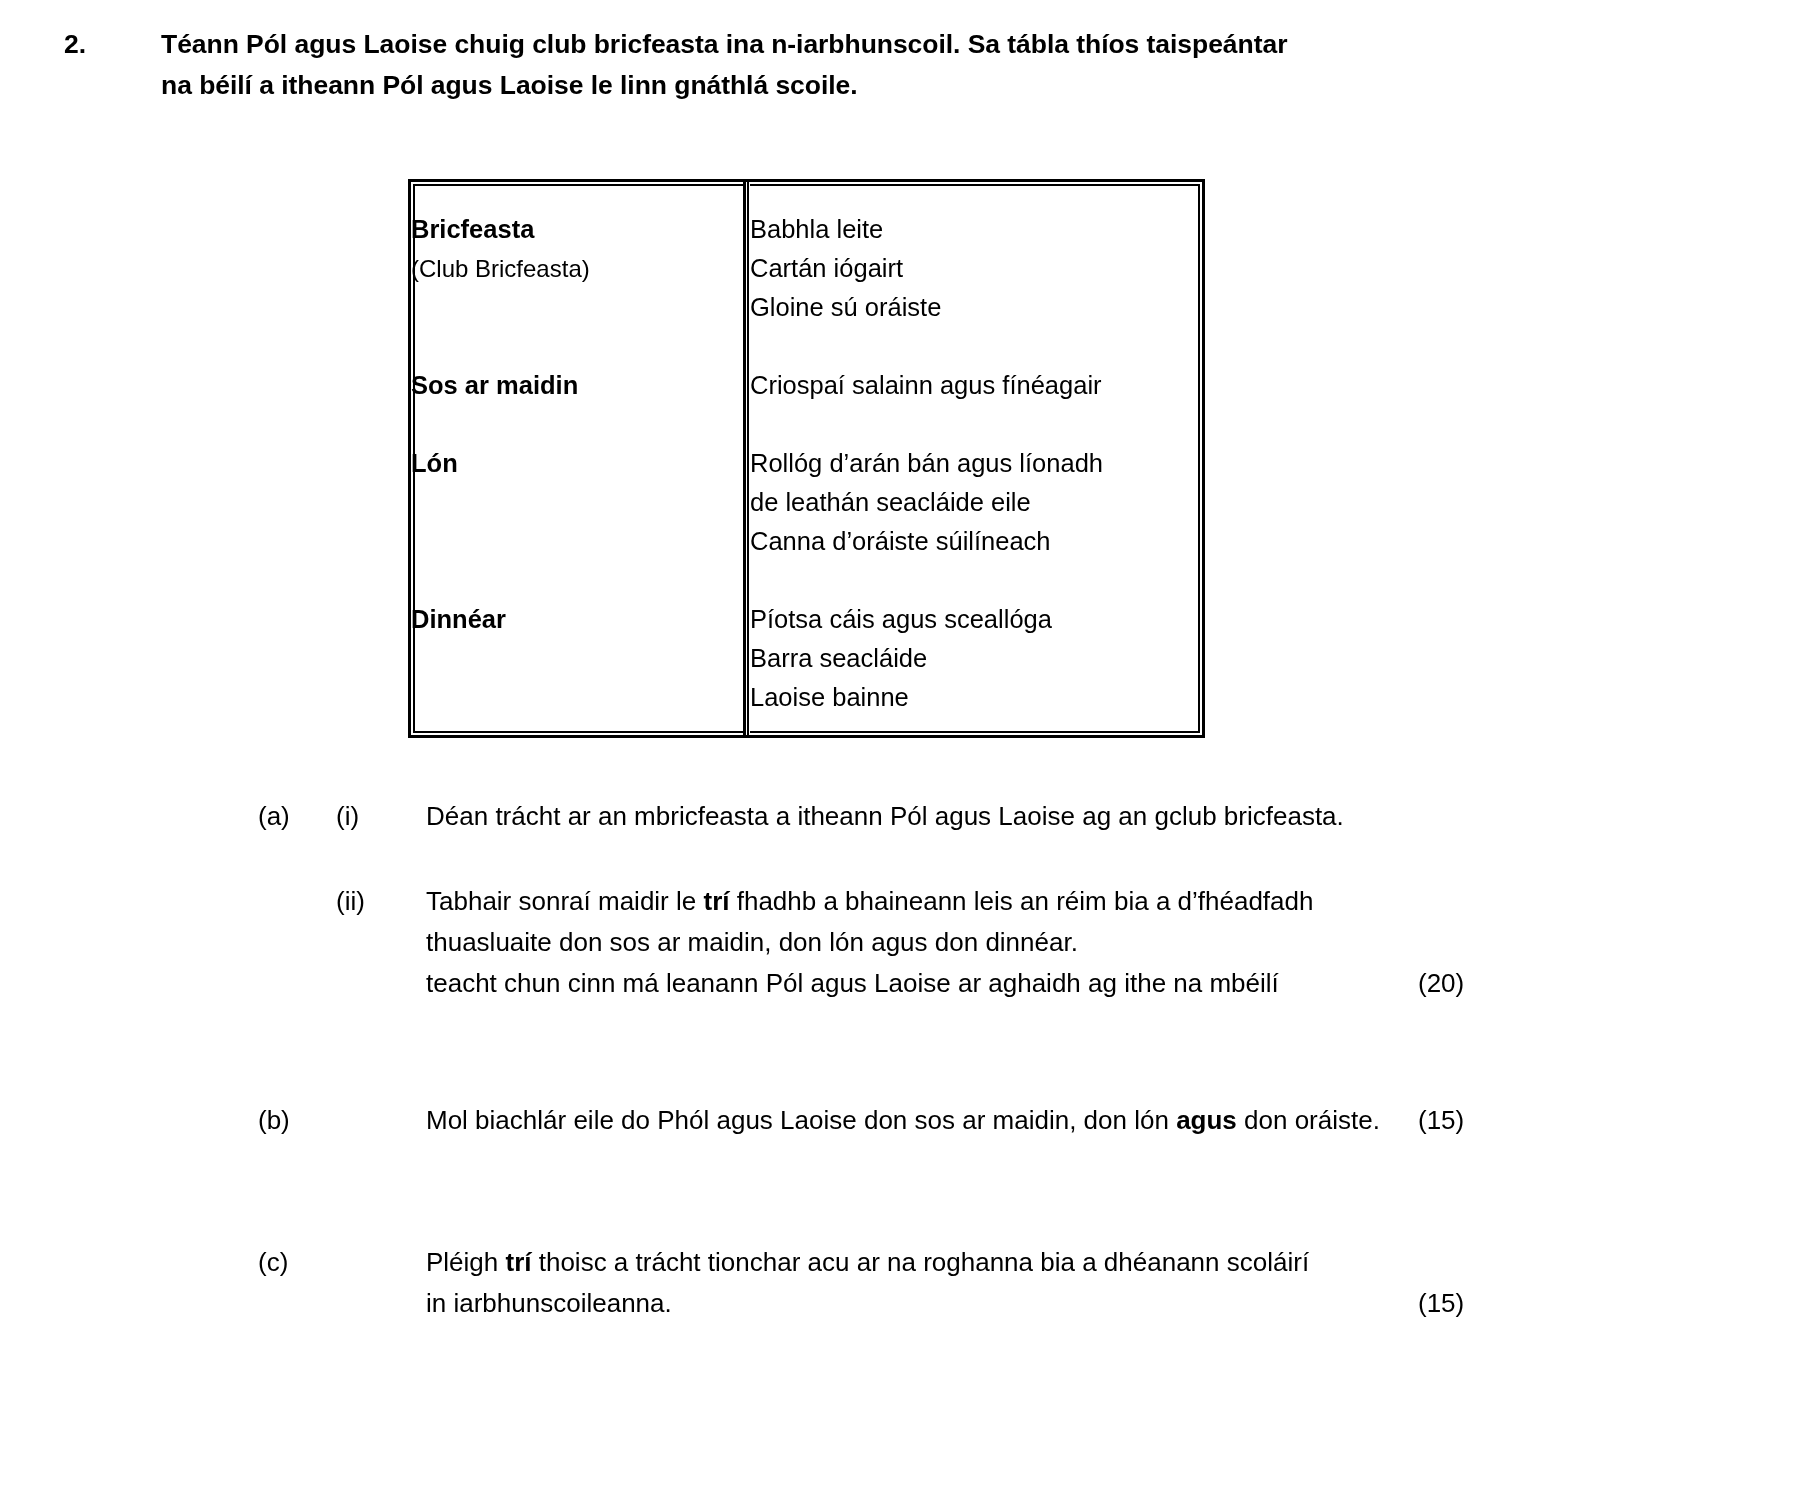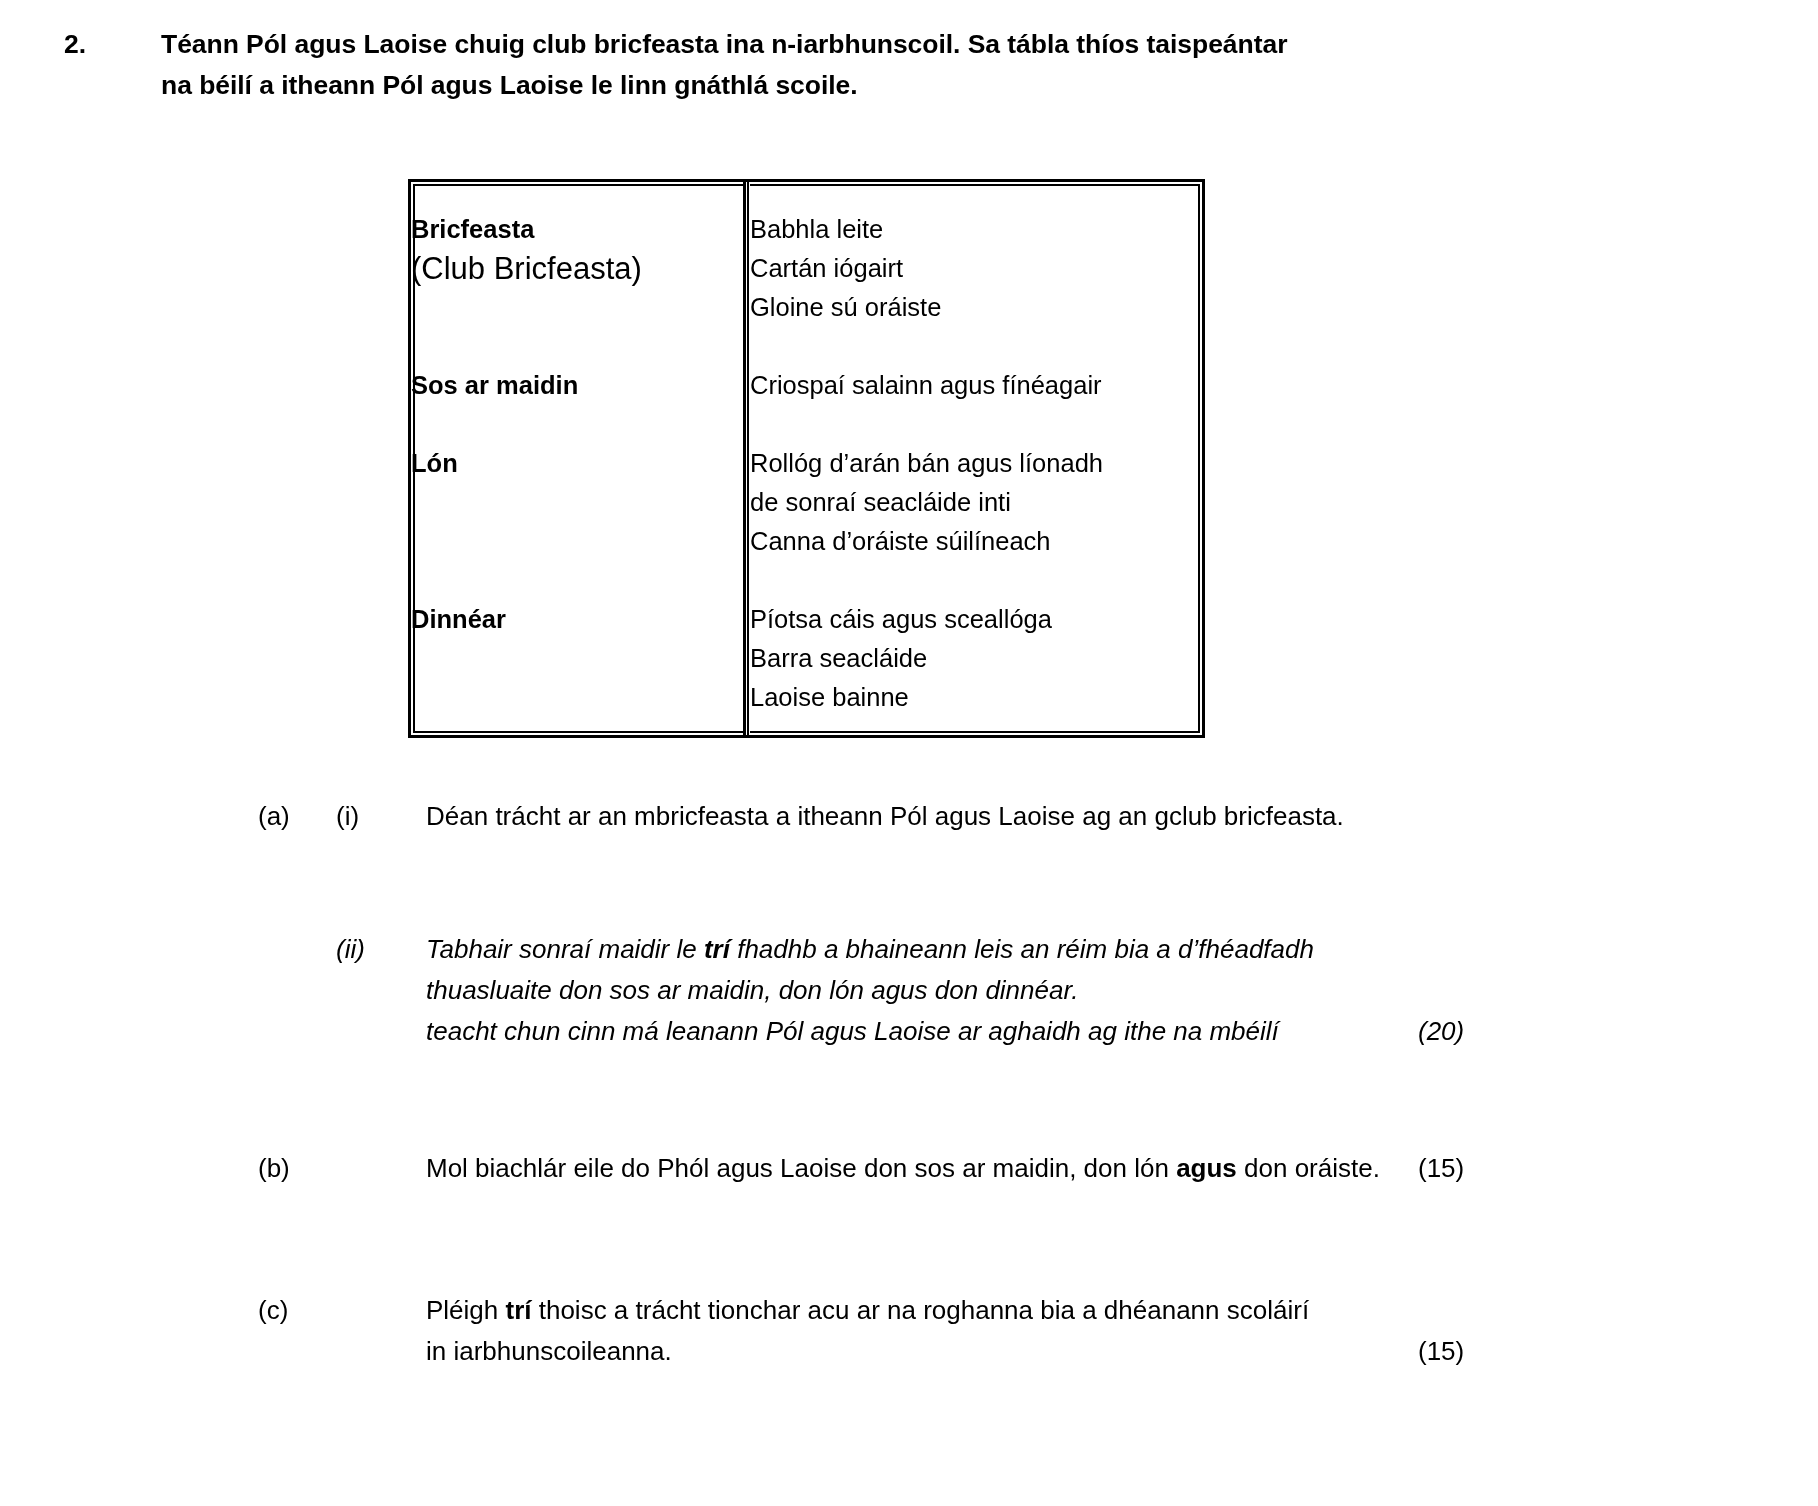--- a/index.html
+++ b/index.html
@@ -97,21 +97,21 @@
     padding-right: 10px;
     box-sizing: border-box;
   }
   .meal-label {
     font-size: 25.5px;
     font-weight: bold;
     line-height: 39px;
     white-space: nowrap;
   }
   .meal-sublabel {
-    font-size: 31px;
+    font-size: 24px;
     font-weight: normal;
     line-height: 39px;
     white-space: nowrap;
   }
   .meal-item {
     font-size: 25.5px;
     font-weight: normal;
     line-height: 39px;
     white-space: nowrap;
   }
@@ -236,21 +236,21 @@
             <div class="spacer-row"></div>
 
             <div class="group">
               <div class="meal-item">Criospaí salainn agus fínéagair</div>
             </div>
 
             <div class="spacer-row"></div>
 
             <div class="group">
               <div class="meal-item">Rollóg d’arán bán agus líonadh</div>
-              <div class="meal-item">de sonraí seacláide inti</div>
+              <div class="meal-item">de leathán seacláide eile</div>
               <div class="meal-item">Canna d’oráiste súilíneach</div>
             </div>
 
             <div class="spacer-row"></div>
 
             <div class="group">
               <div class="meal-item">Píotsa cáis agus sceallóga</div>
               <div class="meal-item">Barra seacláide</div>
               <div class="meal-item">Laoise bainne</div>
             </div>
@@ -265,21 +265,21 @@
   <div class="questions">
 
     <div class="q-row blk" style="margin-top:16px;">
       <div class="q-alpha">(a)</div>
       <div class="q-roman">(i)</div>
       <div class="q-body">
         <div>Déan trácht ar an mbricfeasta a itheann Pól agus Laoise ag an gclub bricfeasta.</div>
       </div>
     </div>
 
-    <div class="q-row blk" style="margin-top:92px;font-style:italic;">
+    <div class="q-row blk" style="margin-top:44px;">
       <div class="q-alpha">&nbsp;</div>
       <div class="q-roman">(ii)</div>
       <div class="q-body">
         <div><span>Tabhair sonraí maidir le </span><b class="emph">trí</b><span> fhadhb a bhaineann leis an réim bia a d’fhéadfadh</span></div>
         <div>thuasluaite don sos ar maidin, don lón agus don dinnéar.</div>
         <div>teacht chun cinn má leanann Pól agus Laoise ar aghaidh ag ithe na mbéilí</div>
       </div>
       <div class="q-marks" style="right:290px; top:82px;">(20)</div>
     </div>
 

